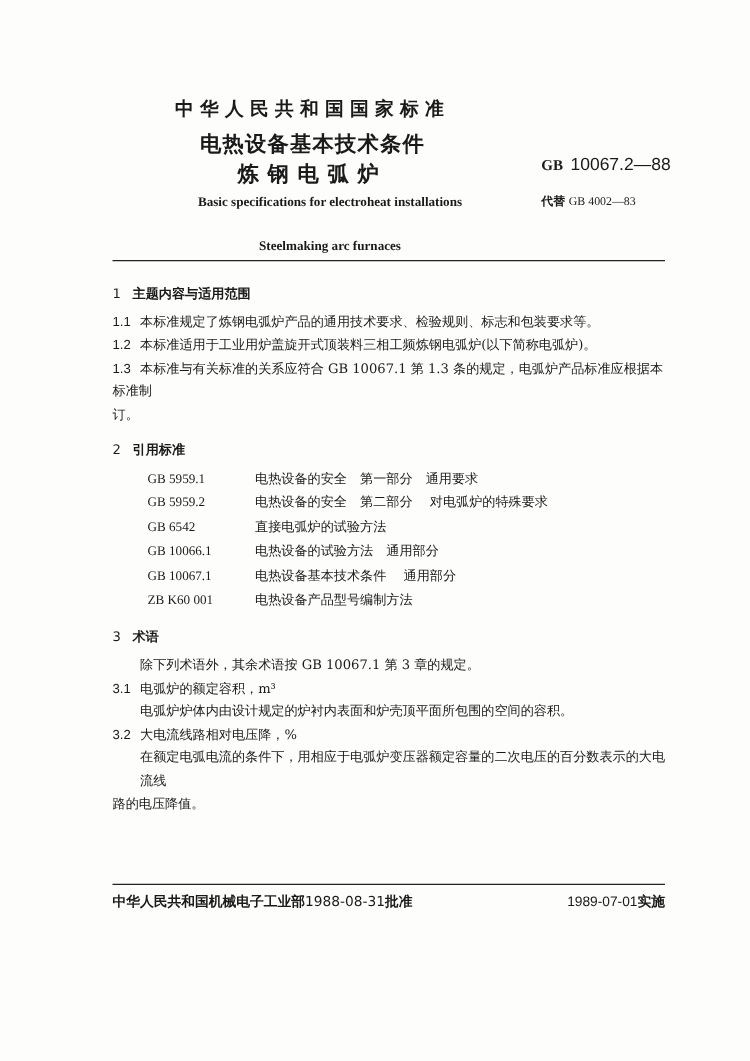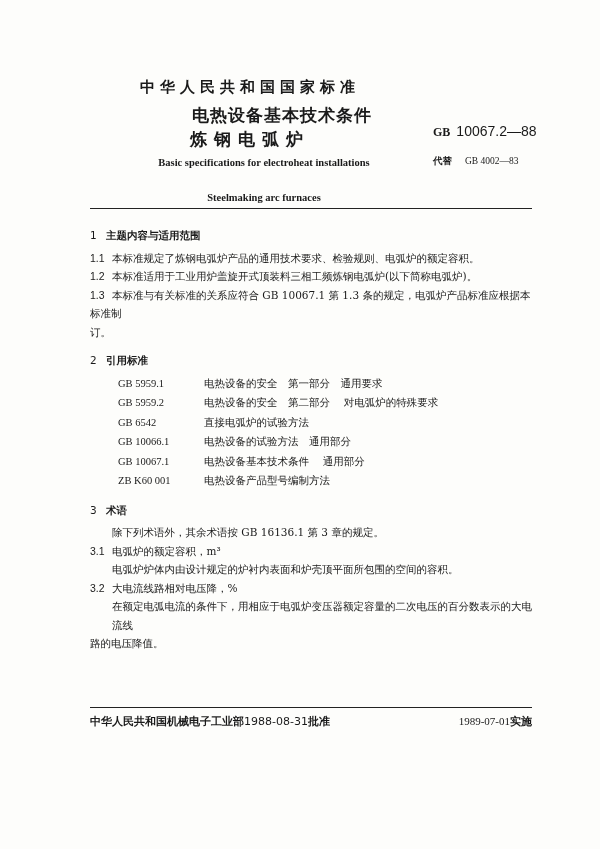--- a/index.html
+++ b/index.html
@@ -7,21 +7,21 @@
     width: 600px; height: 849px; background: #fdfdfb; position: relative; overflow: hidden;
     font-family: "DejaVu Serif", "Liberation Serif", serif; color: #1a1a1a;
   }
   .abs { position: absolute; white-space: nowrap; }
   .national {
     top: 78px; left: 0; width: 500px; text-align: center;
     font-family: "DejaVu Sans", sans-serif; font-weight: bold; font-size: 15px; letter-spacing: 5px;
   }
   .title1 {
     top: 104px; left: 0; width: 500px; text-align: center;
-    font-family: "DejaVu Sans", sans-serif; font-weight: bold; font-size: 17px; letter-spacing: 1px; padding-left: 32px;
+    font-family: "DejaVu Sans", sans-serif; font-weight: bold; font-size: 17px; letter-spacing: 1px;
   }
   .title2 {
     top: 128px; left: 0; width: 500px; text-align: center;
     font-family: "DejaVu Sans", sans-serif; font-weight: bold; font-size: 17px; letter-spacing: 7px;
   }
   .en1 {
     top: 157px; left: 0; width: 528px; text-align: center;
     font-family: "Liberation Serif", serif; font-weight: bold; font-size: 10.5px;
   }
   .en2 {
@@ -29,39 +29,39 @@
     font-family: "Liberation Serif", serif; font-weight: bold; font-size: 10.5px; margin-top: 20px;
   }
   .gbno {
     top: 123px; left: 433px; font-size: 14px;
     font-family: "Liberation Sans", sans-serif;
   }
   .gbno b { font-family: "Liberation Serif", serif; font-size: 12px; margin-right: 6px; }
   .replace {
     top: 155px; left: 433px; font-size: 9.5px; font-family: "Liberation Serif", serif;
   }
-  .replace b { font-family: Liberation Mono, monospace; font-size: 9.5px; margin-right: 13px; }
+  .replace b { font-family: Liberation Mono, monospace; font-size: 9.5px; margin-right: 3px; }
   .rule { position: absolute; left: 90px; width: 442px; height: 0; border-top: 1.6px solid #222; }
   .content {
     position: absolute; top: 226px; left: 90px; width: 445px; font-size: 10.5px; line-height: 18.5px;
   }
   .h { font-family: "DejaVu Sans", sans-serif; font-weight: bold; font-size: 10.5px; margin-bottom: 4px; }
   .h .num { display: inline-block; width: 16px; font-weight: normal; }
   .p { display: block; }
   .p .num { display: inline-block; width: 22px; font-family: "Liberation Sans", sans-serif; }
   .sec { margin-bottom: 10px; }
   .ref { padding-left: 28px; }
   .ref .code { display: inline-block; width: 86px; font-family: "Liberation Serif", serif; }
   .indent { padding-left: 22px; }
   .cont { padding-left: 0; }
   .footer-left {
     top: 714px; left: 90px; font-family: "DejaVu Sans", sans-serif; font-weight: bold; font-size: 11px;
   }
   .footer-right {
-    top: 714px; right: 68px; font-family: Liberation Serif, serif; font-size: 11px;
+    top: 714px; right: 68px; font-family: Liberation Sans, sans-serif; font-size: 11px;
   }
   .footer-right b, .footer-left b { font-weight: bold; }
 </style>
 </head>
 <body>
 
 <div class="abs national">中华人民共和国国家标准</div>
 <div class="abs title1">电热设备基本技术条件</div>
 <div class="abs title2">炼钢电弧炉</div>
 <div class="abs en1">Basic specifications for electroheat installations</div>
@@ -73,39 +73,39 @@
 <div class="abs replace">
   <b>代替</b><span>GB 4002—83</span>
 </div>
 
 <div class="rule" style="top:208px;"></div>
 
 <div class="content">
 
   <div class="sec">
     <div class="h"><span class="num">1</span><span>主题内容与适用范围</span></div>
-    <span class="p"><span class="num">1.1</span><span>本标准规定了炼钢电弧炉产品的通用技术要求、检验规则、电弧炉的额定容积。</span></span>
+    <span class="p"><span class="num">1.1</span><span>本标准规定了炼钢电弧炉产品的通用技术要求、检验规则、标志和包装要求等。</span></span>
     <span class="p"><span class="num">1.2</span><span>本标准适用于工业用炉盖旋开式顶装料三相工频炼钢电弧炉(以下简称电弧炉)。</span></span>
     <span class="p"><span class="num">1.3</span><span>本标准与有关标准的关系应符合 GB 10067.1 第 1.3 条的规定，电弧炉产品标准应根据本标准制</span></span>
     <span class="p cont">订。</span>
   </div>
 
   <div class="sec">
     <div class="h"><span class="num">2</span><span>引用标准</span></div>
     <span class="p ref"><span class="code">GB 5959.1</span><span>电热设备的安全　第一部分　通用要求</span></span>
     <span class="p ref"><span class="code">GB 5959.2</span><span>电热设备的安全　第二部分　 对电弧炉的特殊要求</span></span>
     <span class="p ref"><span class="code">GB 6542</span><span>直接电弧炉的试验方法</span></span>
     <span class="p ref"><span class="code">GB 10066.1</span><span>电热设备的试验方法　通用部分</span></span>
     <span class="p ref"><span class="code">GB 10067.1</span><span>电热设备基本技术条件　 通用部分</span></span>
     <span class="p ref"><span class="code">ZB K60 001</span><span>电热设备产品型号编制方法</span></span>
   </div>
 
   <div class="sec">
     <div class="h"><span class="num">3</span><span>术语</span></div>
-    <span class="p indent">除下列术语外，其余术语按 GB 16136.1 第 3 章的规定。</span>
+    <span class="p indent">除下列术语外，其余术语按 GB 10067.1 第 3 章的规定。</span>
     <span class="p"><span class="num">3.1</span><span>电弧炉的额定容积，m³</span></span>
     <span class="p indent">电弧炉炉体内由设计规定的炉衬内表面和炉壳顶平面所包围的空间的容积。</span>
     <span class="p"><span class="num">3.2</span><span>大电流线路相对电压降，%</span></span>
     <span class="p indent">在额定电弧电流的条件下，用相应于电弧炉变压器额定容量的二次电压的百分数表示的大电流线</span>
     <span class="p cont">路的电压降值。</span>
   </div>
 
 </div>
 
 <div class="rule" style="top:707px;"></div>

